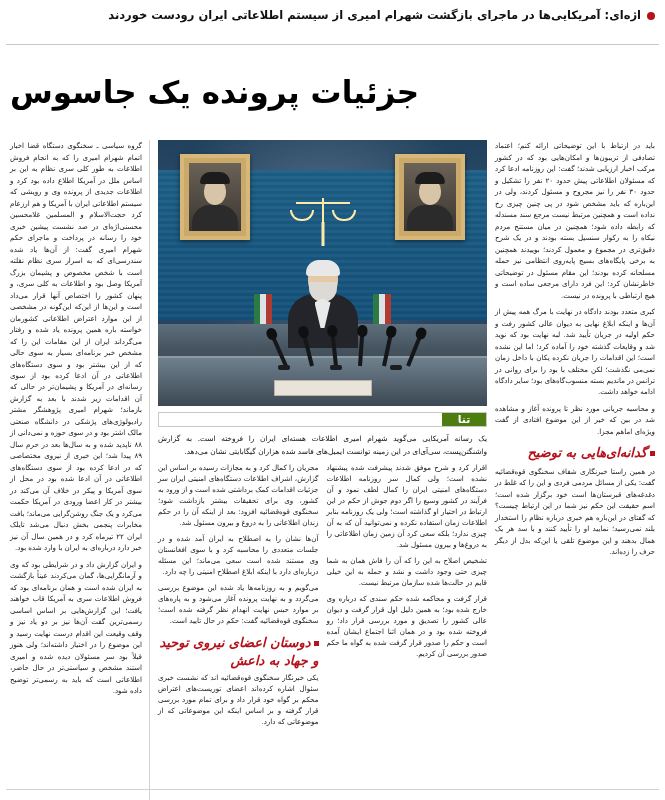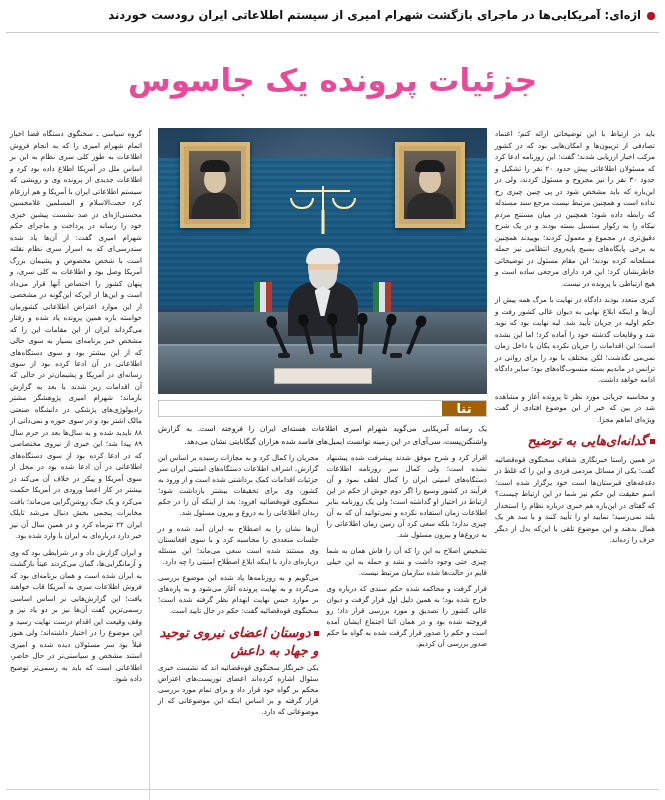--- a/index.html
+++ b/index.html
@@ -20,21 +20,21 @@
     height: 800px;
     box-sizing: border-box;
     padding: 0 6px;
   }
 
   
   .kicker {
     display: flex;
     align-items: center;
     gap: 6px;
-    padding: 7px 4px 8px 4px;
+    padding: 7px 4px 20px 4px;
     border-bottom: 1px solid #c9c9c9;
   }
   .kicker-bullet {
     flex: 0 0 auto;
     width: 8px;
     height: 8px;
     background: #b5121b;
     border-radius: 50%;
     margin-top: 2px;
   }
@@ -47,22 +47,22 @@
   }
 
   
   .title-row {
     padding: 10px 4px 8px 4px;
   }
   .main-title {
     font-size: 31px;
     font-weight: bold;
     line-height: 1.1;
-    text-align: center;
-    color: #ec4899;
+    text-align: left;
+    color: #000000;
   }
 
   
   .body-grid {
     display: flex;
     flex-direction: row;
     gap: 8px;
     padding: 2px 4px 0 4px;
     height: 690px;
     box-sizing: border-box;
@@ -366,23 +366,23 @@
 
   
   .redbar {
     display: flex;
     flex-direction: row;
     margin: 0 0 6px 0;
     border: 1px solid #c8c8c8;
   }
   .redbar-tag {
     flex: 0 0 44px;
-    background: #a16207;
+    background: #4d7c0f;
     color: #fff;
-    font-size: 13px;
+    font-size: 11px;
     font-weight: bold;
     display: flex;
     align-items: center;
     justify-content: center;
   }
   .redbar-text {
     flex: 1 1 auto;
     padding: 4px 6px;
     font-size: 8.4px;
     font-weight: bold;

